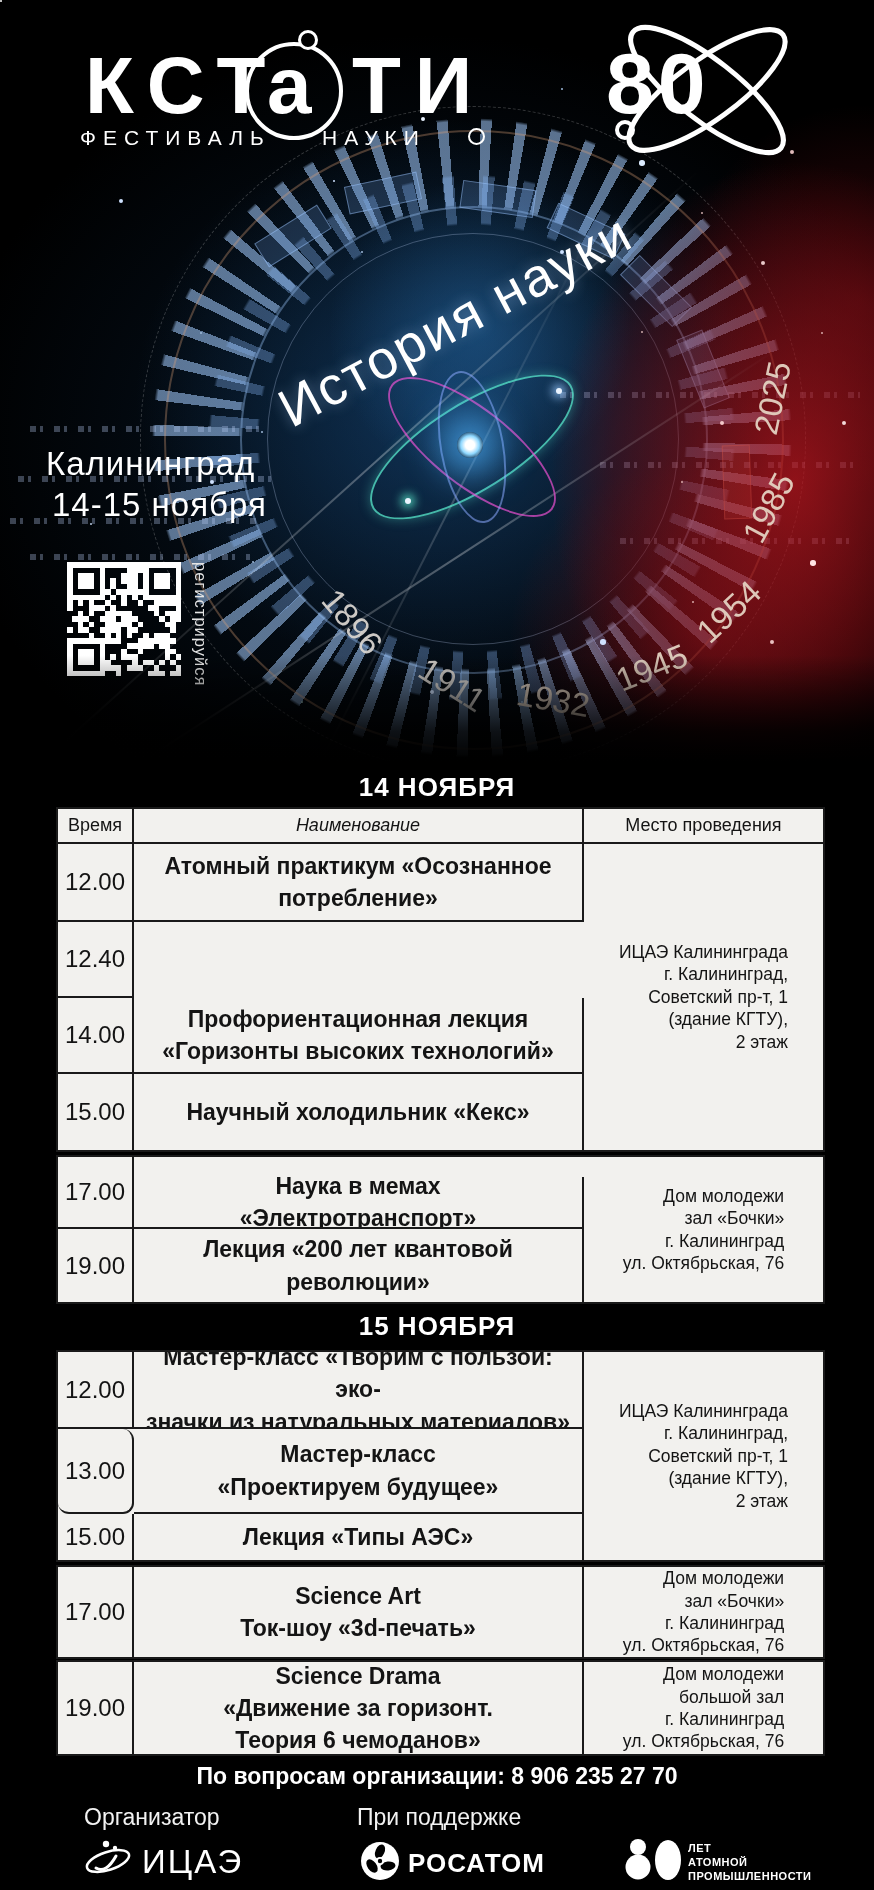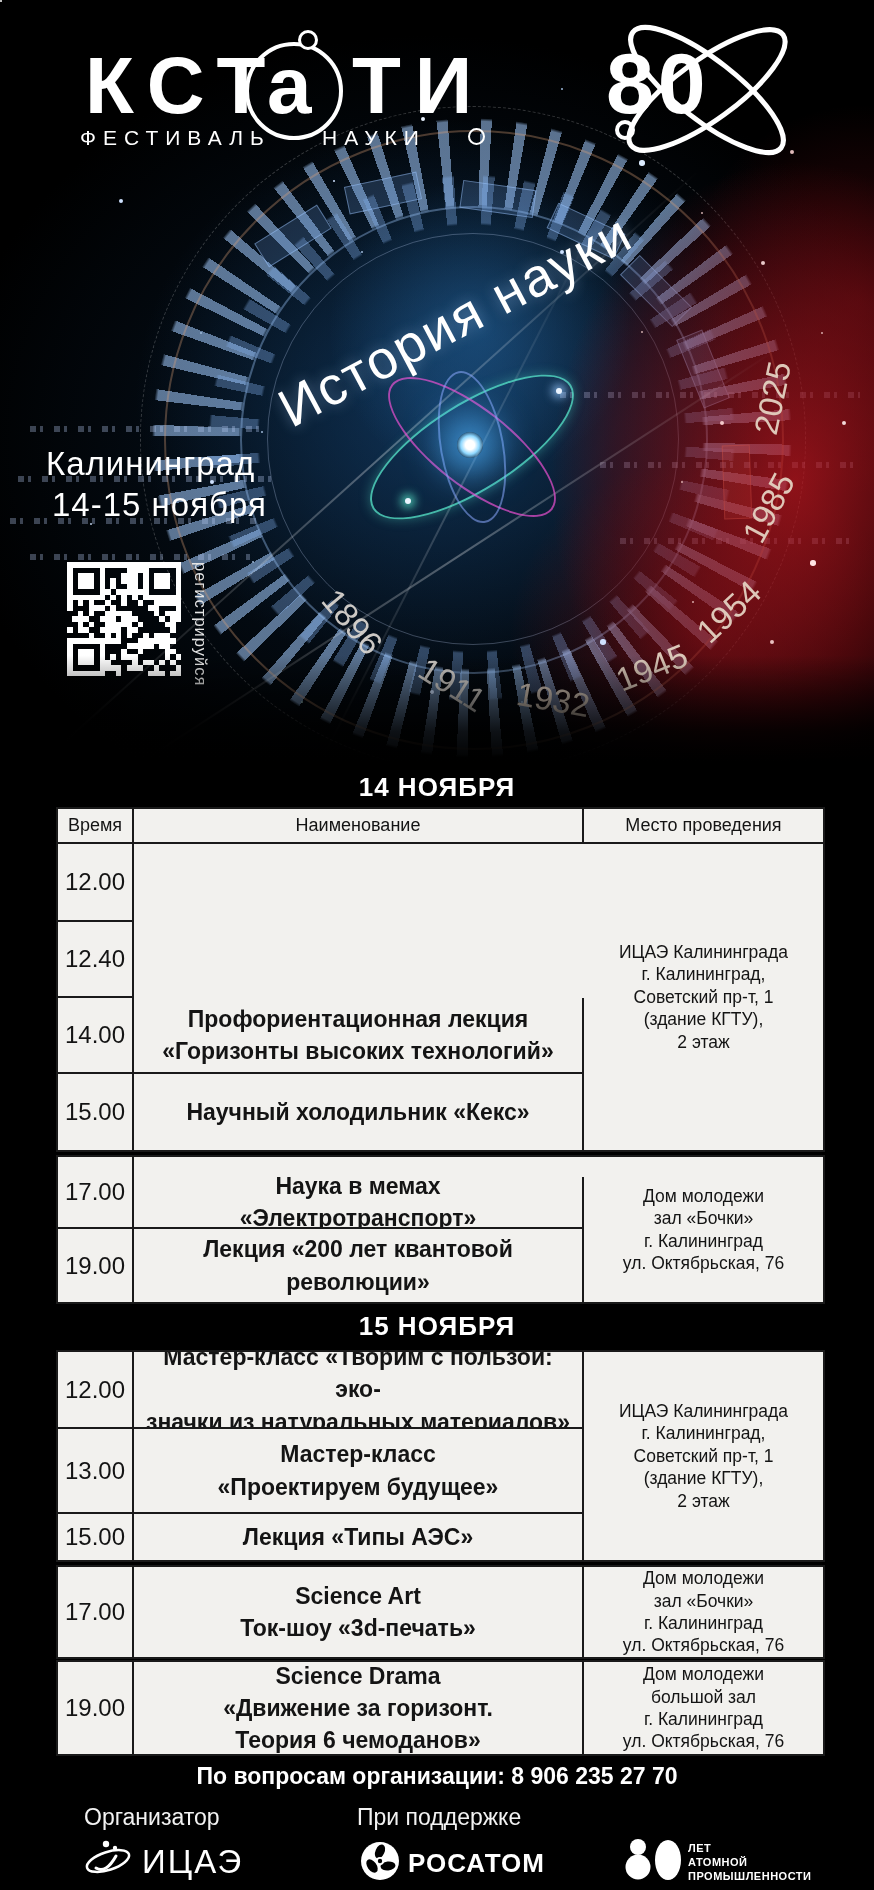--- a/index.html
+++ b/index.html
@@ -74,21 +74,21 @@
   .qr-caption{color:#e4e4e4;font-size:16.5px;font-weight:300;letter-spacing:1px;
       writing-mode:vertical-rl;height:118px;}
 
   
   :root{--ink:#1a1a1a;--paper:#f2f1ee;}
   .day-title{position:absolute;width:100%;text-align:center;color:#fff;font-size:26px;font-weight:700;letter-spacing:1px;}
   .tblock{position:absolute;left:56px;width:769px;display:grid;grid-template-columns:76px 450px 1fr;
           background:var(--paper);border:2.5px solid var(--ink);box-sizing:border-box;color:#141414;}
   .cell{display:flex;align-items:center;justify-content:center;text-align:center;overflow:hidden;
         border-right:2px solid var(--ink);border-bottom:2px solid var(--ink);padding:2px 8px;box-sizing:border-box;}
-  .cell.nor{border-right:none;}
+  .cell.nor{border-right:none;text-align:right;}
   .cell.nob{border-bottom:none;}
   .c-head{font-size:18px;font-weight:400;}
   .c-time{font-size:24px;font-weight:400;}
   .c-name{font-size:23px;font-weight:700;white-space:pre-line;line-height:1.4;}
   .c-loc{font-size:17.5px;font-weight:400;white-space:pre-line;line-height:1.28;}
 
   
   .phone{position:absolute;width:100%;text-align:center;color:#fff;font-size:23px;font-weight:700;}
   .f-label{position:absolute;color:#f2f2f2;font-size:23px;font-weight:400;}
   .icae-name{color:#fff;font-size:33px;font-weight:300;letter-spacing:2px;text-align:right;}
@@ -419,23 +419,25 @@
     <div class="abs qr-caption" style="left:191px;top:562px">регистрируйся</div>
 
     <div class="fadebottom"></div>
   </div>
 
   <div class="day-title" style="top:772px">14 НОЯБРЯ</div>
   <div class="day-title" style="top:1311px">15 НОЯБРЯ</div>
   <div id="tables">
       <div class="tblock" style="top: 807px; grid-template-rows: 35px 78px 76px 76px 76px;">
         <div class="cell c-head" style="grid-area: 1 / 1;">Время</div>
-        <div class="cell c-head" style="grid-area: 1 / 2;">Наименование</div>
+        <div class="cell c-head" style="grid-area: 1 / 2; font-style: italic;">Наименование</div>
         <div class="cell c-head nor" style="grid-area: 1 / 3;">Место проведения</div>
         <div class="cell c-time" style="grid-area: 2 / 1;">12.00</div>
+        <div class="cell c-name" style="grid-area: 2 / 2;">Атомный практикум «Осознанное
+потребление»</div>
         <div class="cell c-time" style="grid-area: 3 / 1;">12.40</div>
         <div class="cell c-time" style="grid-area: 4 / 1;">14.00</div>
         <div class="cell c-name" style="grid-area: 4 / 2;">Профориентационная лекция
 «Горизонты высоких технологий»</div>
         <div class="cell c-time nob" style="grid-area: 5 / 1;">15.00</div>
         <div class="cell c-name nob" style="grid-area: 5 / 2;">Научный холодильник «Кекс»</div>
         <div class="cell c-loc nor nob" style="grid-area: 2 / 3 / -1;">ИЦАЭ Калининграда
 г. Калининград,
 Советский пр-т, 1
 (здание КГТУ),
@@ -450,21 +452,21 @@
 революции»</div>
         <div class="cell c-loc nor nob" style="grid-area: 1 / 3 / -1;">Дом молодежи
 зал «Бочки»
 г. Калининград
 ул. Октябрьская, 76</div>
       </div>
       <div class="tblock" style="top: 1350px; grid-template-rows: 77px 85px 46px;">
         <div class="cell c-time" style="grid-area: 1 / 1;">12.00</div>
         <div class="cell c-name" style="grid-area: 1 / 2;">Мастер-класс «Творим с пользой: эко-
 значки из натуральных материалов»</div>
-        <div class="cell c-time" style="grid-area: 2 / 1;">13.00</div>
+        <div class="cell c-time" style="grid-area: 2 / 1; border-radius: 11px;">13.00</div>
         <div class="cell c-name" style="grid-area: 2 / 2;">Мастер-класс
 «Проектируем будущее»</div>
         <div class="cell c-time nob" style="grid-area: 3 / 1;">15.00</div>
         <div class="cell c-name nob" style="grid-area: 3 / 2;">Лекция «Типы АЭС»</div>
         <div class="cell c-loc nor nob" style="grid-area: 1 / 3 / -1;">ИЦАЭ Калининграда
 г. Калининград,
 Советский пр-т, 1
 (здание КГТУ),
 2 этаж</div>
       </div>

